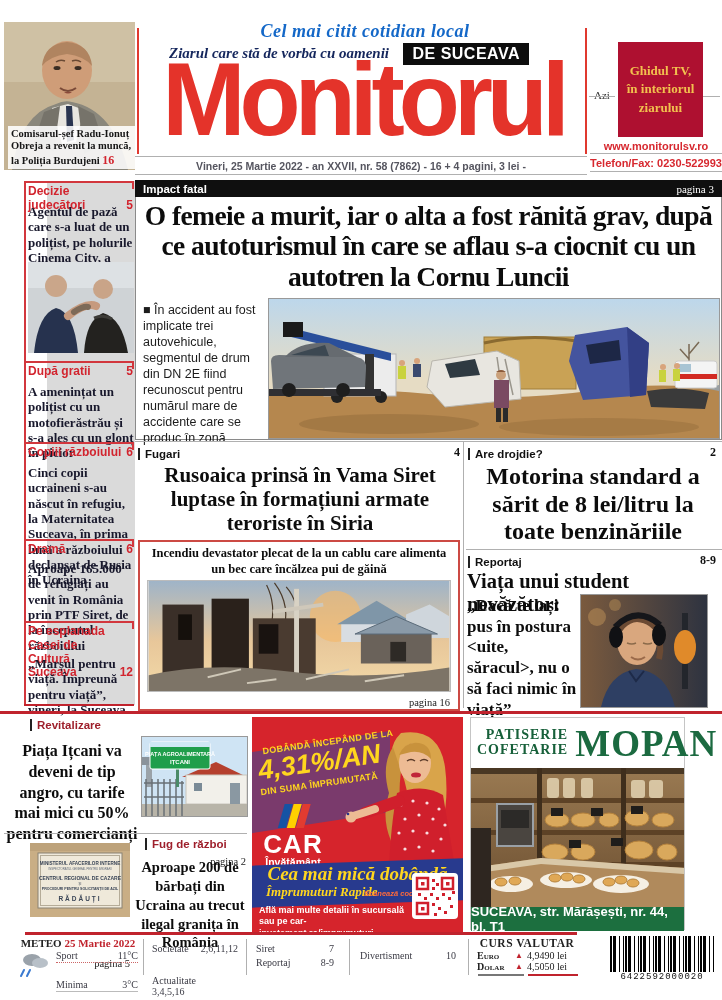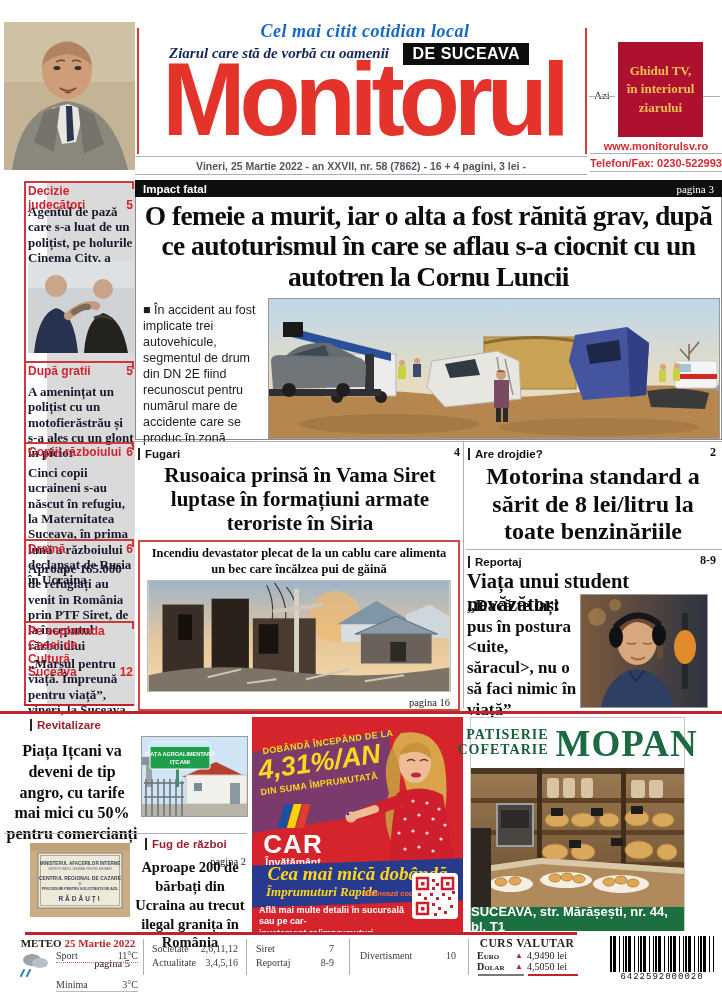--- a/index.html
+++ b/index.html
@@ -42,21 +42,21 @@
   .lead-bar .pg{font:11px "Liberation Serif",serif;font-weight:normal;}
   .hl{font-family:"Liberation Serif",serif;font-weight:bold;color:#0c0c0c;text-align:center;}
   .photo{border:1px solid #999;overflow:hidden;background:#ddd;}
   .photo svg{display:block;width:100%;height:100%;}
   
   .fire-box{border:2px solid #cc4a44;background:#fff;box-sizing:border-box;padding:4px 7px;}
   
   .ad-car{background:#d6242c;overflow:hidden;}
   .car-yellow{color:#ffd61e;font-weight:bold;}
   .ad-mopan{border:1px solid #c5c5c5;box-sizing:border-box;background:#fff;}
-  .mopan-head{height:50px;display:flex;align-items:center;justify-content:center;background:#fff;}
+  .mopan-head{height:50px;display:flex;align-items:center;background:#fff;}
   .mopan-small{font:bold 14px/1.05 "Liberation Serif",serif;color:#17603a;letter-spacing:1px;text-align:right;}
   .mopan-brand{font:bold 37px "Liberation Serif",serif;color:#1b6a40;letter-spacing:1px;margin-left:7px;}
   .mopan-bar{height:24px;background:#1c6f3f;color:#fff;display:flex;align-items:center;justify-content:center;
              font:bold 13px "Liberation Sans",sans-serif;}
   
   .ft{font-family:"Liberation Serif",serif;color:#3a3a44;}
   .ft-row{display:flex;justify-content:space-between;font:10px "Liberation Serif",serif;color:#3a3a44;}
   .curs-title{font:bold 11.5px "Liberation Serif",serif;letter-spacing:.5px;text-align:center;color:#222;}
   .curs-row{display:flex;align-items:center;gap:4px;font:10px "Liberation Serif",serif;color:#222;}
   .curs-row .lab{font-weight:bold;font-variant:small-caps;width:34px;}
@@ -79,20 +79,24 @@
       <path d="M40,90 L56,84 L50,130 L30,120 Z" fill="#76736a"></path>
       <path d="M90,92 L74,84 L80,132 L100,122 Z" fill="#76736a"></path>
       <ellipse cx="63" cy="48" rx="25" ry="29" fill="#cf9d78"></ellipse>
       <path d="M38,44 Q40,22 63,20 Q86,22 88,44 Q80,34 63,32 Q46,34 38,44" fill="#b08460"></path>
       <ellipse cx="53" cy="46" rx="3.5" ry="2" fill="#3a2d24"></ellipse>
       <ellipse cx="74" cy="46" rx="3.5" ry="2" fill="#3a2d24"></ellipse>
       <path d="M52,40 q4,-3 9,-1 M68,39 q5,-2 9,1" stroke="#6a4a34" stroke-width="1.5" fill="none"></path>
       <path d="M56,66 q8,6 16,0" stroke="#7a4a38" stroke-width="2" fill="none"></path>
       <path d="M60,70 q4,3 8,0" fill="#8a4a3a"></path>
     </svg>
+    <div class="abs serif" style="left:4px;top:104px;width:122px;background:rgba(255,255,255,.88);padding:2px 3px;font:bold 10.5px/1.18 'Liberation Serif',serif;color:#151515;">
+      <span>Comisarul-șef Radu-Ionuț Obreja a revenit la muncă, la Poliția Burdujeni</span>
+      <span style="color:#d2242e;font-size:12px;">16</span>
+    </div>
   </div>
 
   <div class="abs" style="left:137px;top:28px;width:2px;height:126px;background:#e0392f;"></div>
   <div class="abs" style="left:585px;top:28px;width:2px;height:126px;background:#e0392f;"></div>
 
   <div class="abs tag-script" style="left:160px;top:21px;width:410px;">Cel mai citit cotidian local</div>
   <div class="abs" style="left:144px;top:43px;width:410px;text-align:center;">
     <span class="tag-serif">Ziarul care stă de vorbă cu oamenii</span>
     <span class="badge">DE SUCEAVA</span>
   </div>
@@ -566,21 +570,21 @@
       <span>3°C</span>
     </div>
   </div>
 
   <div class="vrule" style="left:143px;top:939px;height:36px;"></div>
   <div class="abs" style="left:152px;top:943px;width:86px;">
     <div class="ft-row">
         <span>Societate</span>
         <span>2,6,11,12</span>
       </div>
-    <div class="ft-row" style="margin-top:3px;">
+    <div class="ft-row" style="margin-top:21px;flex-direction:column;">
         <span>Actualitate</span>
         <span>3,4,5,16</span>
       </div>
   </div>
   <div class="vrule" style="left:246px;top:939px;height:36px;"></div>
   <div class="abs" style="left:256px;top:943px;width:78px;">
     <div class="ft-row">
         <span>Siret</span>
         <span>7</span>
       </div>

